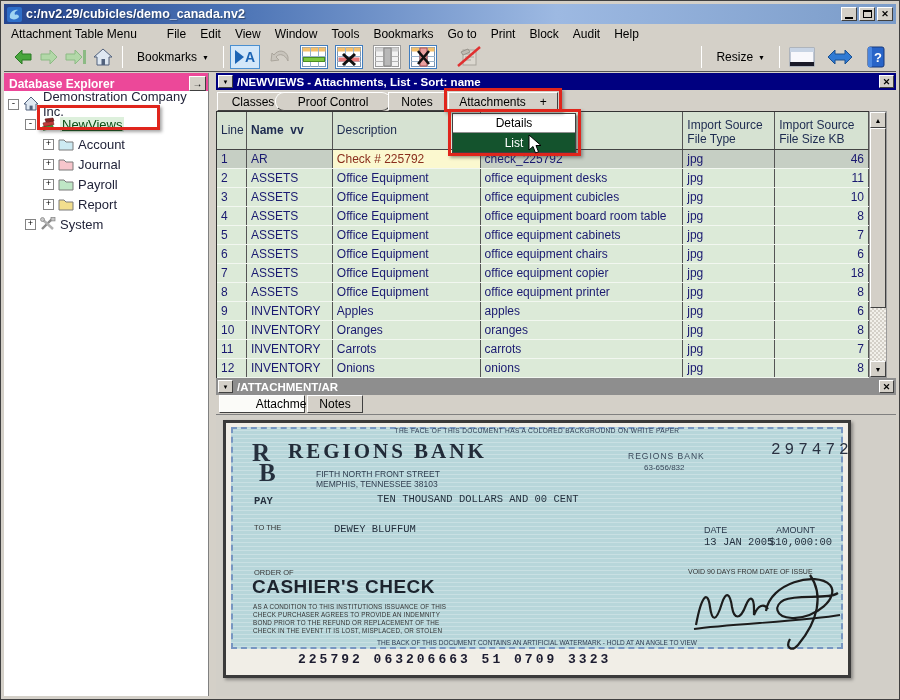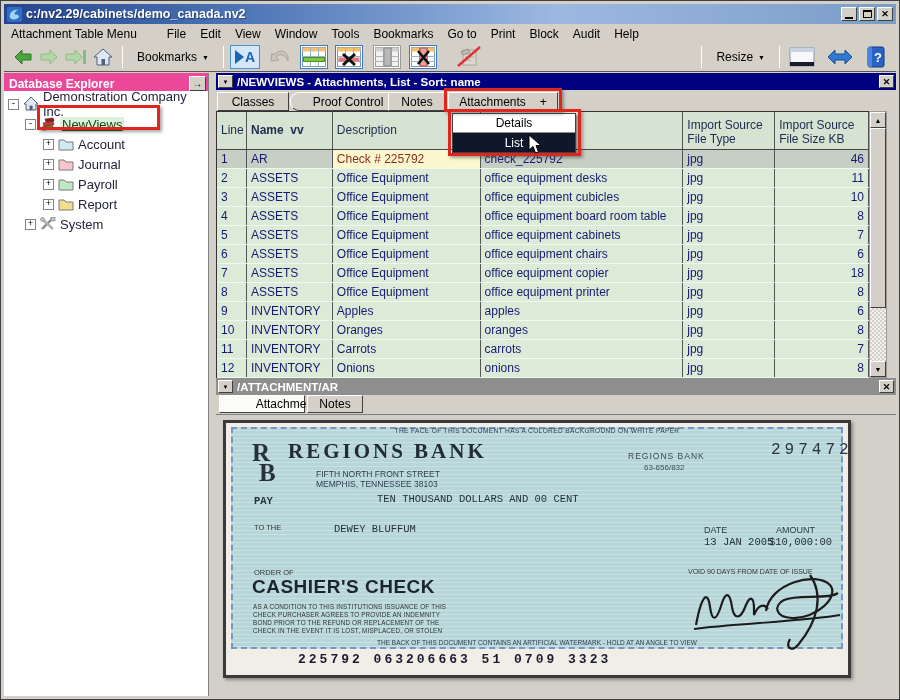--- a/index.html
+++ b/index.html
@@ -121,37 +121,37 @@
   .fp { left:27px; font-size:6.3px; color:#333; letter-spacing:.2px; }
   .voidtx { left:462px; top:145px; font-size:7px; color:#333; }
   .sig { left:462px; top:140px; }
   .botstrip { left:20px; right:20px; top:216px; text-align:center; font-size:6.5px; color:#2c3a50; white-space:nowrap; overflow:hidden; }
   .micr { left:72px; top:229px; font-family:"Liberation Mono",monospace; font-weight:bold; font-size:13px; letter-spacing:3px; color:#1c1c30; }
 
   
   .dropdown { position:absolute; left:451px; top:112px; width:124px; background:#fff; border:1px solid #404040; box-shadow:2px 2px 2px rgba(0,0,0,.4); z-index:30; }
   .ditem { height:19px; display:flex; align-items:center; justify-content:center; font-size:12px; color:#000; }
   .ditem.first { border-bottom:1px solid #909090; }
-  .ditem.selected { background:#0f172a; color:#fff; }
+  .ditem.selected { background:#14532d; color:#fff; }
 
   
   .redbox { position:absolute; border:3px solid #e0251c; box-shadow:2px 2px 3px rgba(60,60,60,.45); pointer-events:none; z-index:40; }
   .cursor { position:absolute; z-index:50; }
 </style>
 </head>
 <body>
 
 <div id="win">
 
   <div class="titlebar">
     <svg class="appicon" viewBox="0 0 15 15">
       <rect x="0" y="0" width="15" height="15" rx="2" fill="#2e6ec8"></rect>
       <path d="M3,11 C2,6 6,2 11,3 C8,4 7,6 8,8 C10,7 12,8 12,10 C10,13 5,13 3,11 Z" fill="#9fd4f2"></path>
     </svg>
-    <span class="title-text">c:/nv2.29/cabinets/demo_canada.nv2</span>
+    <span class="title-text">c:/nv2.29/cubicles/demo_canada.nv2</span>
     <div class="winbtns">
       <div class="wbtn">
           <span class="g-min"></span>
         </div>
       <div class="wbtn">
           <span class="g-max"></span>
         </div>
       <div class="wbtn">
           <span>✕</span>
         </div>
@@ -369,21 +369,21 @@
     <span class="navy-title">/NEWVIEWS - Attachments, List - Sort: name</span>
     <div class="x-btn">
         <span>✕</span>
       </div>
   </div>
 
   <div class="tabsrow">
     <div class="tab" style="left:1px; width:72px;">
         <span>Classes</span>
       </div>
-    <div class="tab" style="left:74px; width:116px;border-radius:9px;">
+    <div class="tab" style="left:59px; width:116px;border-radius:9px;">
         <span>Proof Control</span>
       </div>
     <div class="tab" style="left:172px; width:58px;">
         <span>Notes</span>
       </div>
     <div class="tab" style="left:232px; width:110px;">
       <span>Attachments</span>
       <span class="plus">+</span>
     </div>
   </div>

